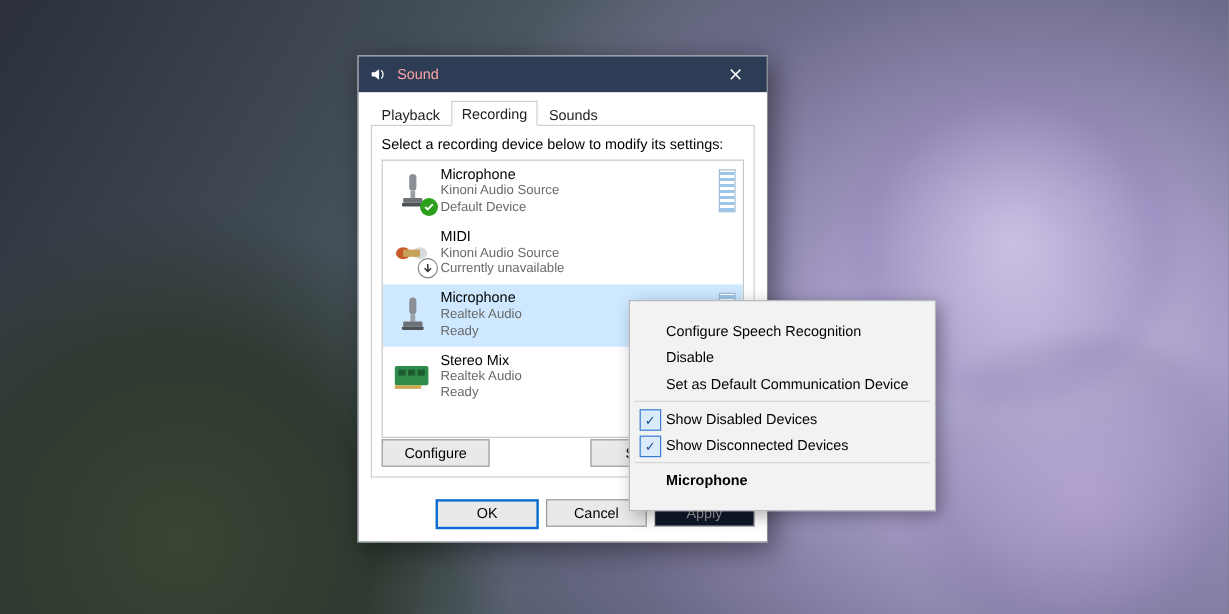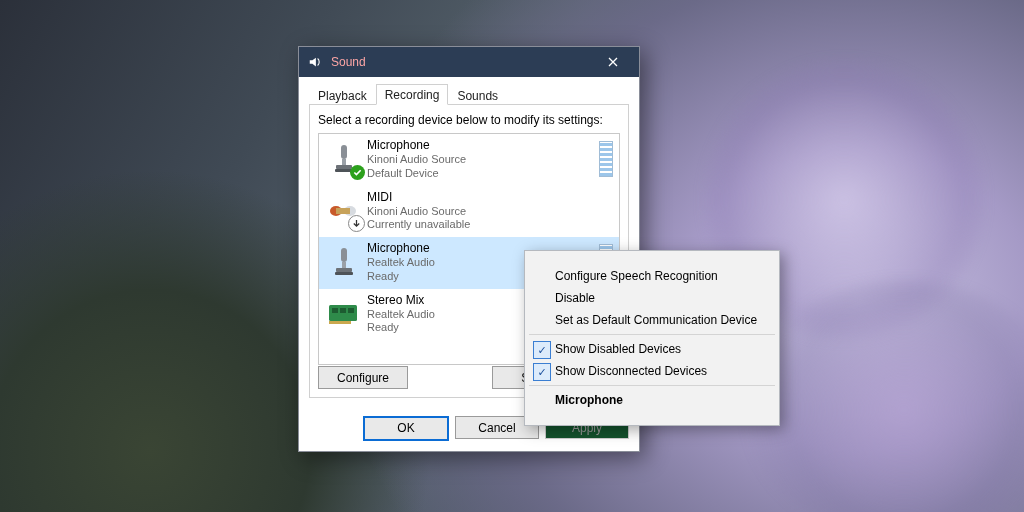--- a/index.html
+++ b/index.html
@@ -141,21 +141,21 @@
     font-size: 12px;
     display:inline-flex;align-items:center;justify-content:center;
     padding: 0 8px;
     cursor: default;
   }
   .btn.dropdown { padding-right: 18px; position:relative; min-width: 100px;}
   .btn.dropdown::after{
     content:""; position:absolute; right:6px; top:50%;
     border:4px solid transparent; border-top-color:#4a4a4a; transform:translateY(-2px);
   }
-  .btn.disabled { color:#9a9a9a; border-color:#cfcfcf; background:#14532d; }
+  .btn.disabled { color:#9a9a9a; border-color:#cfcfcf; background:#0f172a; }
   .btn.default { border: 2px solid #0b6cd4; height:21px; line-height:19px;}
 
   .dlg-buttons {
     display:flex; gap:6px; justify-content:flex-end;
     padding: 8px 10px 10px 10px;
     background:#fff;
   }
 
   
   .context-menu {

